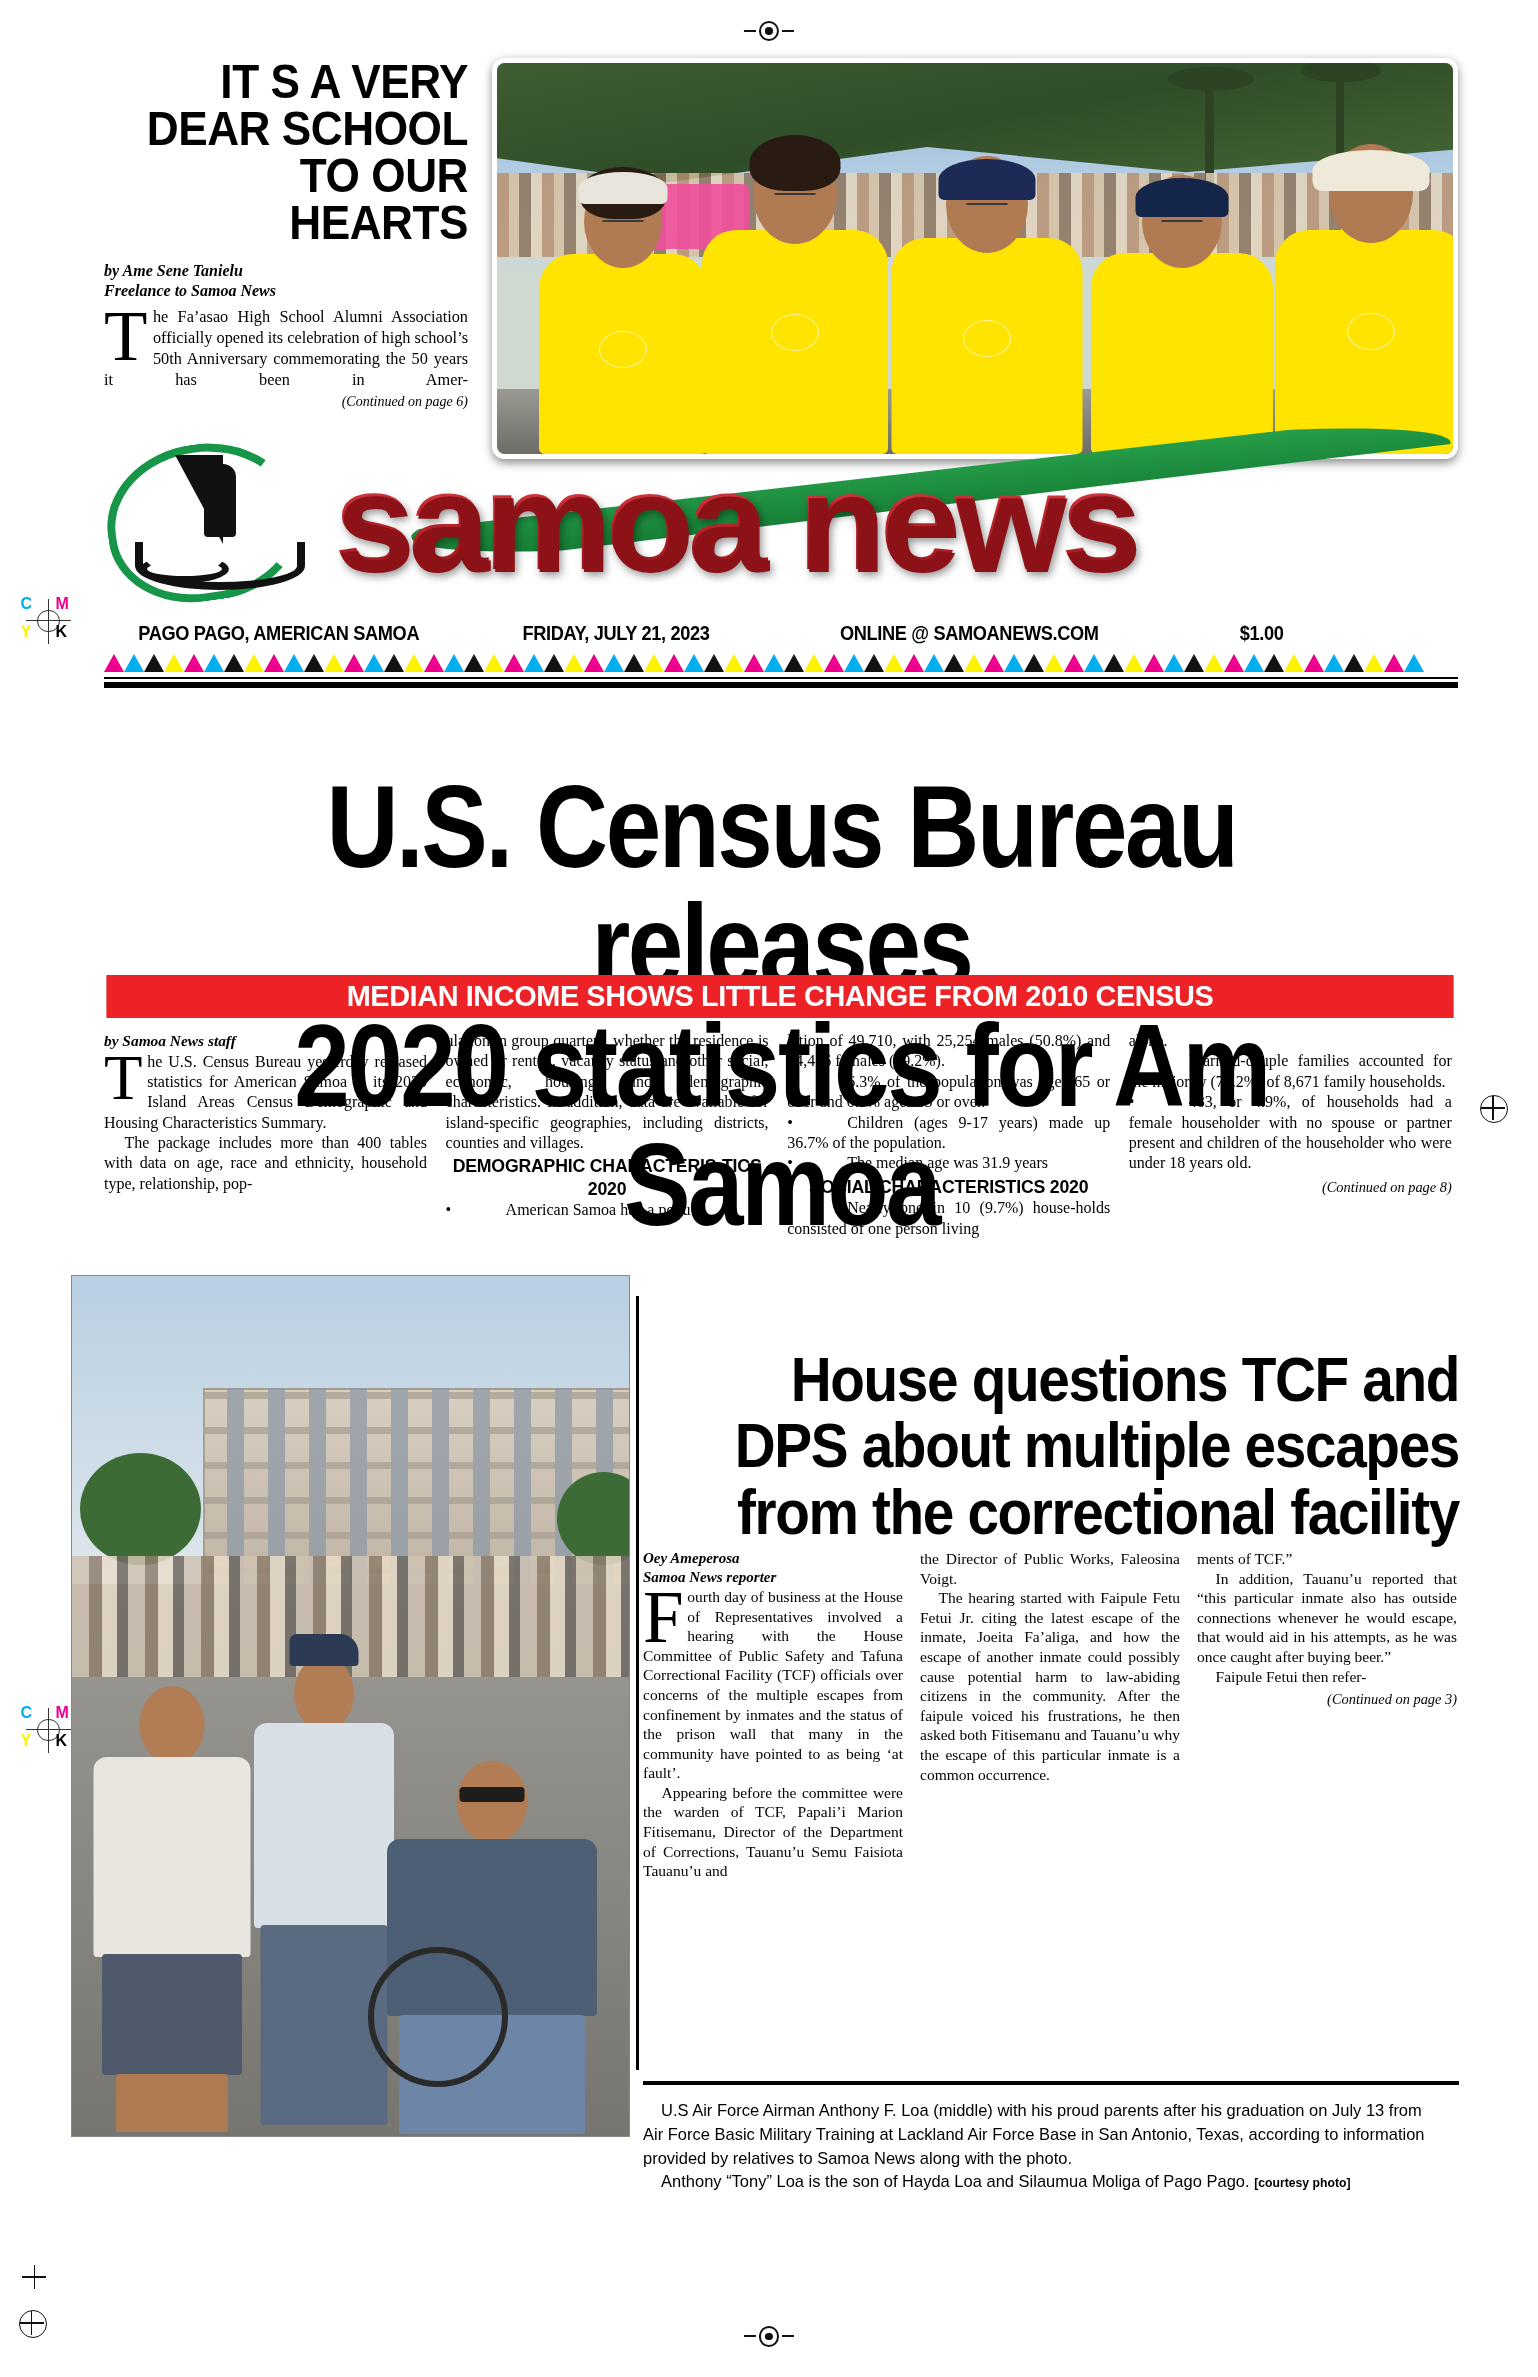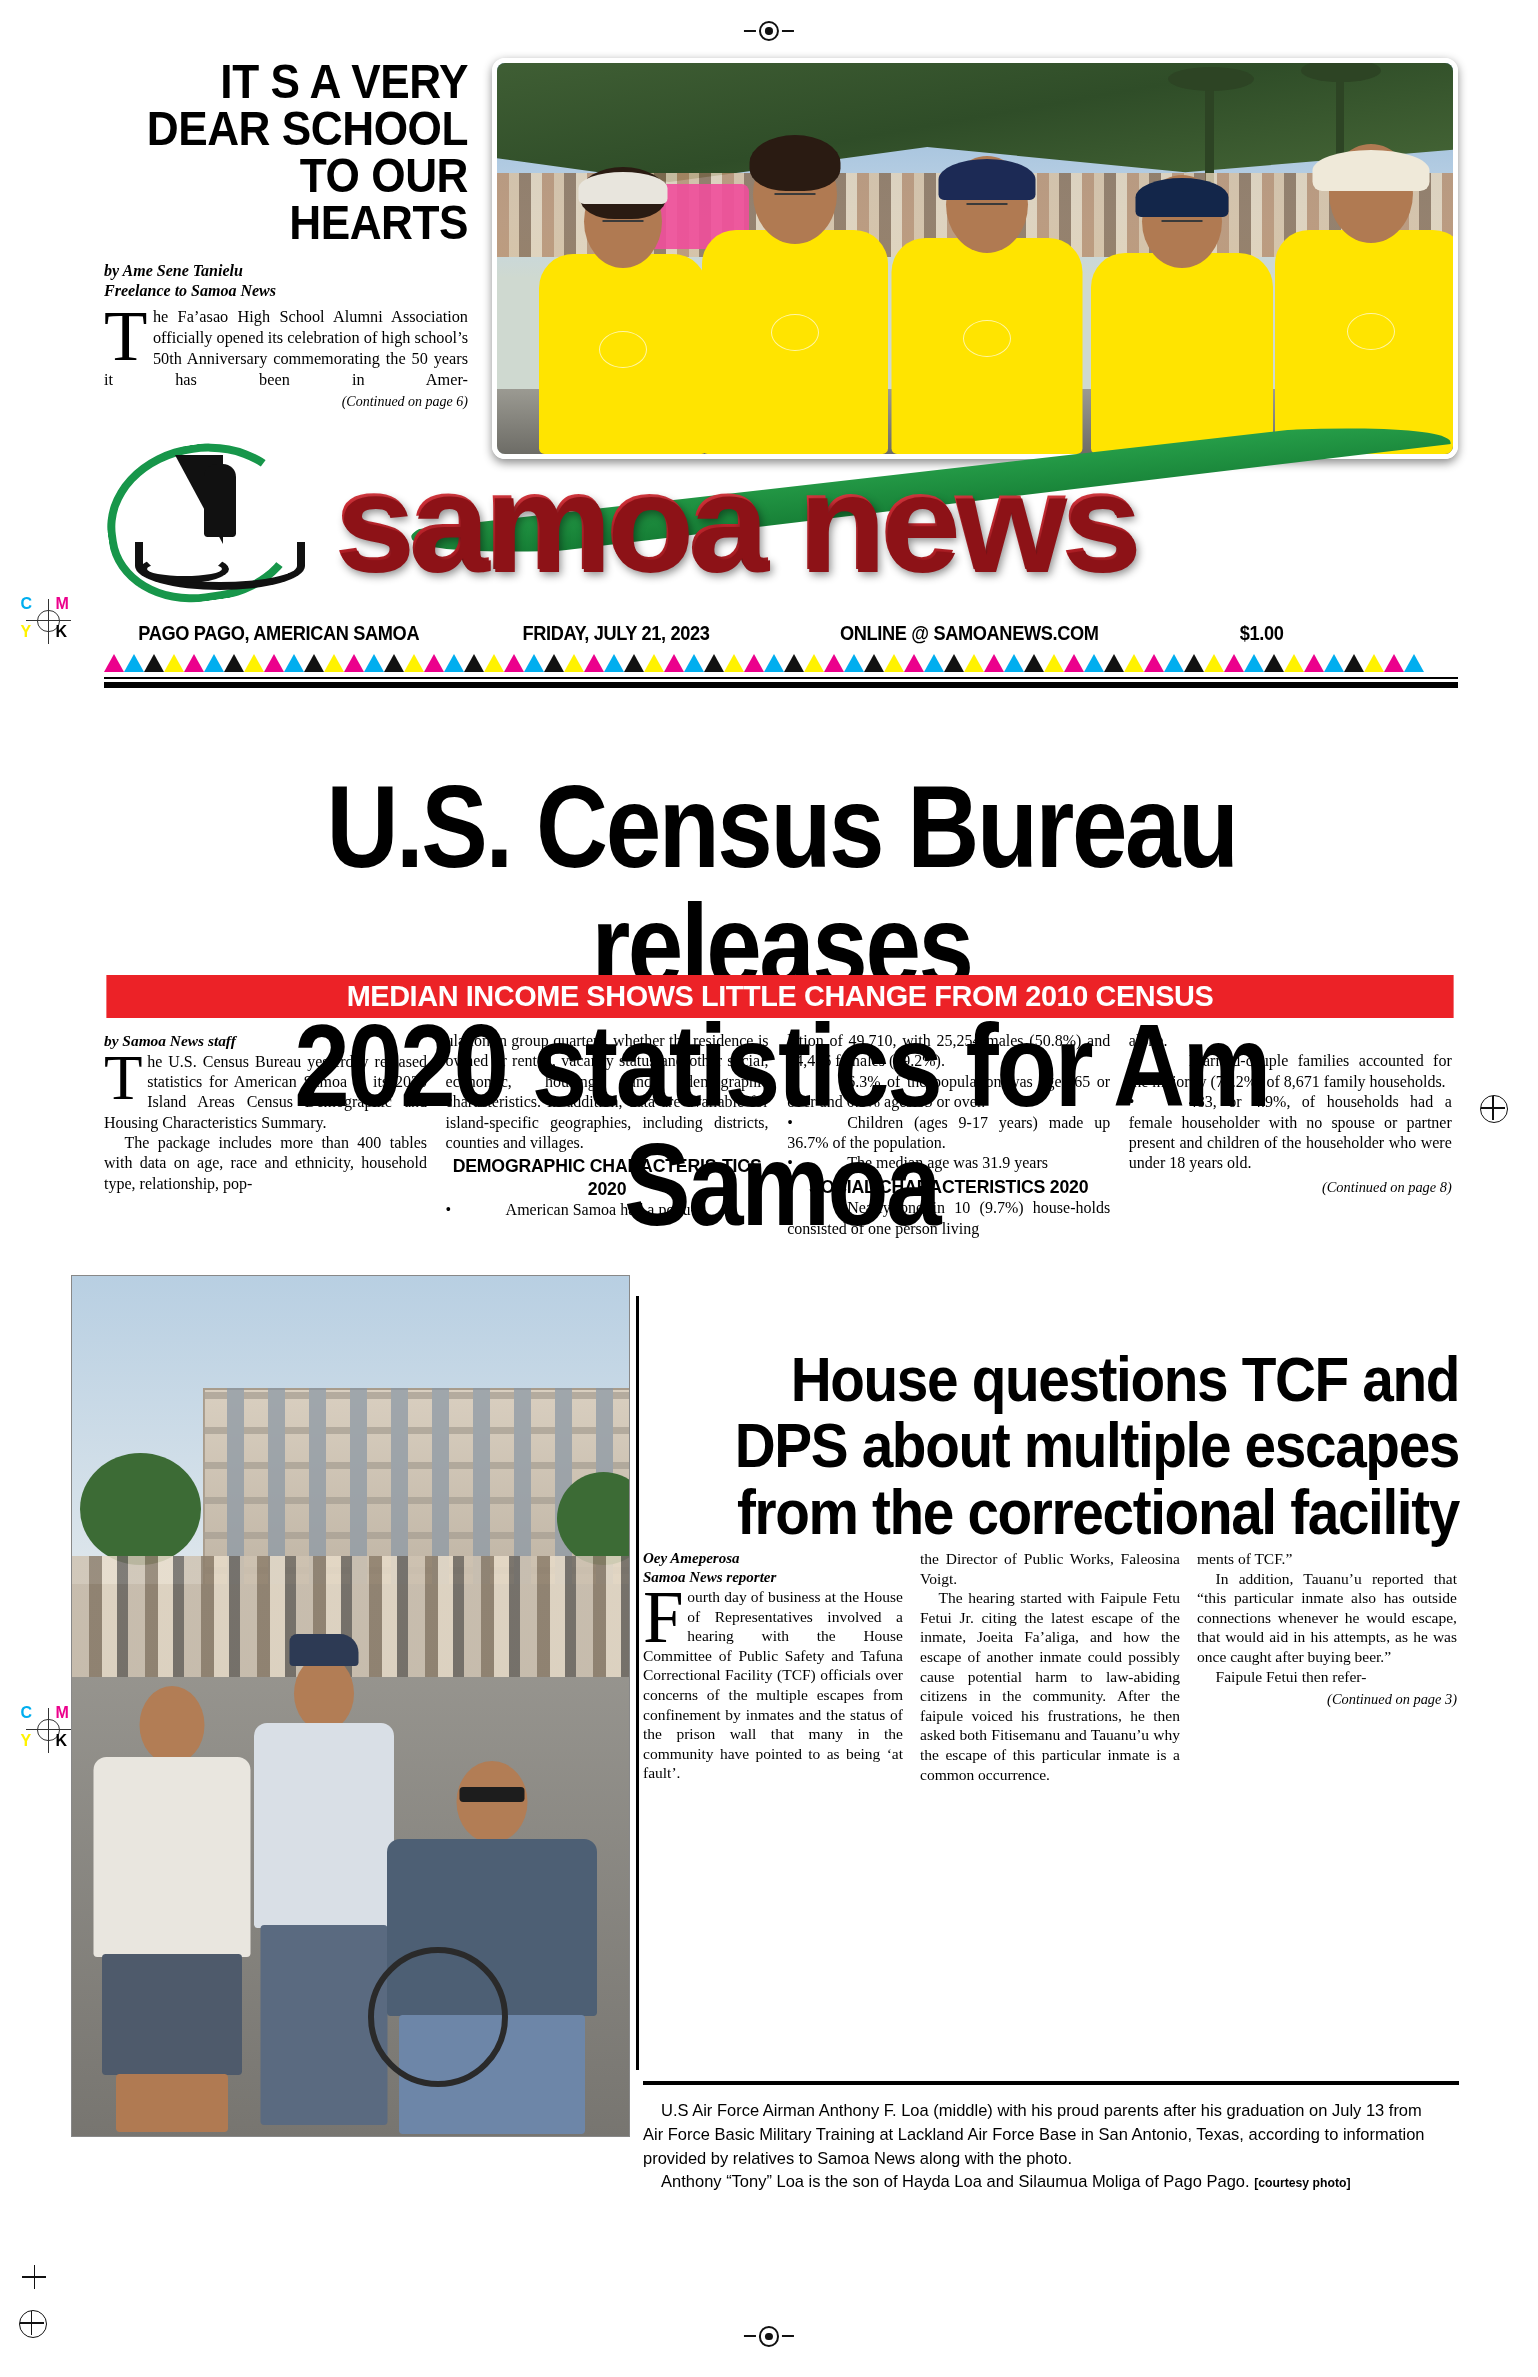--- a/index.html
+++ b/index.html
@@ -519,20 +519,21 @@
     <span>from the correctional facility</span>
   </h2>
 
   <div class="cols2">
     <div class="col2">
       <p class="byline">Oey Ameperosa</p>
       <p class="byline">Samoa News reporter</p>
       <p style="text-indent:0;">
         <span class="dropcap">F</span><span>ourth day of business at the House of Representatives involved a hearing with the House Committee of Public Safety and Tafuna Correctional Facility (TCF) officials over concerns of the multiple escapes from confinement by inmates and the status of the prison wall that many in the community have pointed to as being ‘at fault’.</span>
       </p>
+      <p>Appearing before the committee were the warden of TCF, Papali’i Marion Fitisemanu, Director of the Department of Corrections, Tauanu’u Semu Faisiota Tauanu’u and</p>
     </div>
 
     <div class="col2">
       <p style="text-indent:0;">the Director of Public Works, Faleosina Voigt.</p>
       <p>The hearing started with Faipule Fetu Fetui Jr. citing the latest escape of the inmate, Joeita Fa’aliga, and how the escape of another inmate could possibly cause potential harm to law-abiding citizens in the community. After the faipule voiced his frustrations, he then asked both Fitisemanu and Tauanu’u why the escape of this particular inmate is a common occurrence.</p>
     </div>
 
     <div class="col2">
       <p style="text-indent:0;">ments of TCF.”</p>
       <p>In addition, Tauanu’u reported that “this particular inmate also has outside connections whenever he would escape, that would aid in his attempts, as he was once caught after buying beer.”</p>

